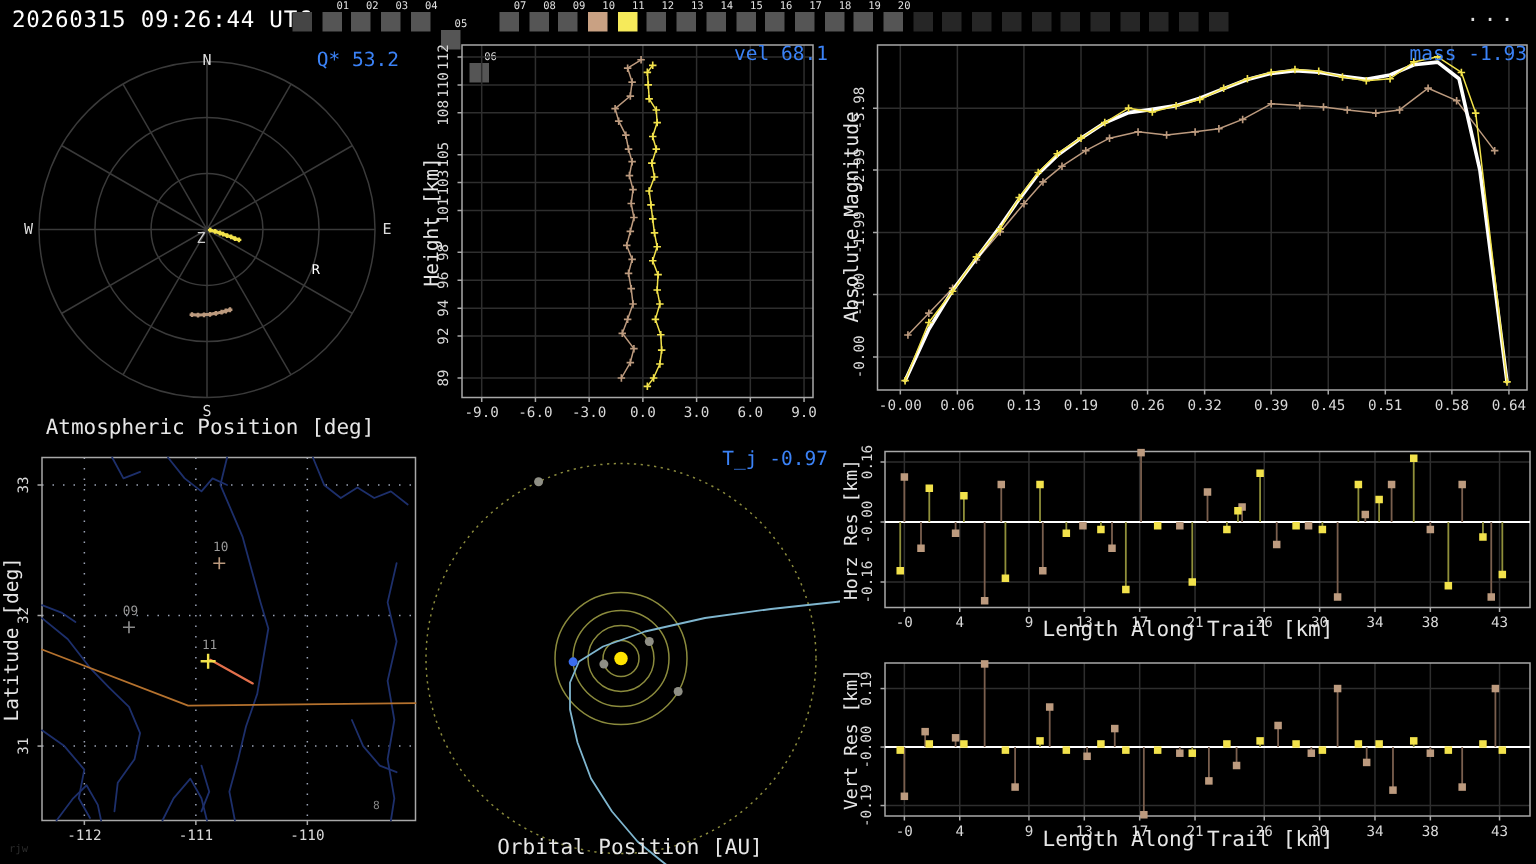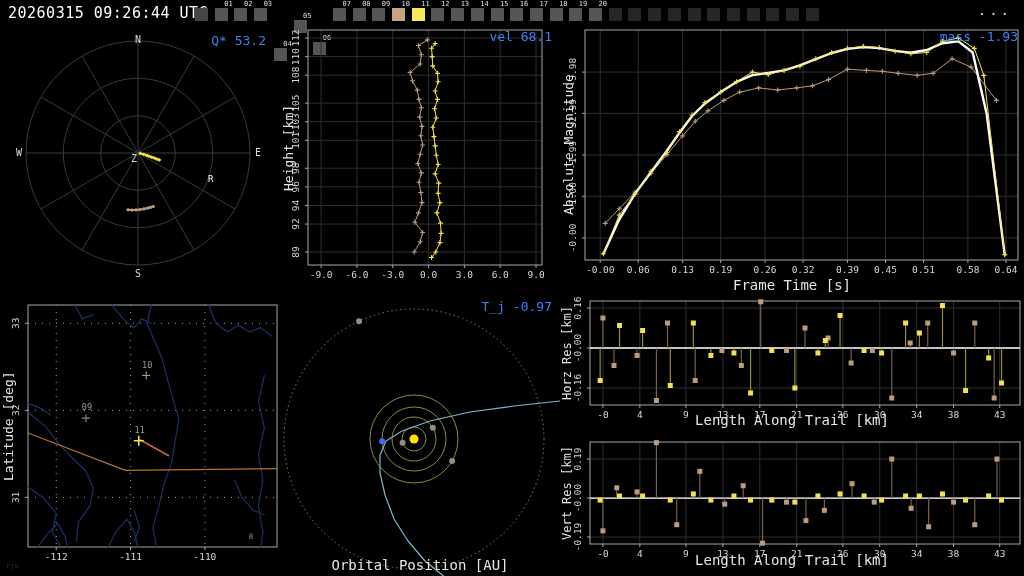--- a/index.html
+++ b/index.html
@@ -41,21 +41,21 @@
           <span class="flabel">01</span>
         </div>
         <div class="fslot" style="left: 232.4px;">
           <div class="fbox"></div>
           <span class="flabel">02</span>
         </div>
         <div class="fslot" style="left: 252.1px;">
           <div class="fbox"></div>
           <span class="flabel">03</span>
         </div>
-        <div class="fslot" style="left: 271.8px; margin-top: 40px;">
+        <div class="fslot" style="left: 271.8px;">
           <div class="fbox"></div>
           <span class="flabel">04</span>
         </div>
         <div class="fslot" style="left: 291.5px; margin-top: 12px;">
           <div class="fbox"></div>
           <span class="flabel">05</span>
         </div>
         <div class="fslot" style="left: 311.2px; margin-top: 34px;">
           <div class="fbox"></div>
           <span class="flabel">06</span>
@@ -189,20 +189,21 @@
         <path d="M126.38397311217146 184.80371119374416H129.58397311217146M127.98397311217145 183.20371119374417V186.40371119374416" stroke="#bc9a7e" stroke-width="1.6" fill="none"></path>
         <path d="M130.4059198023797 185.02986356799826H133.6059198023797M132.0059198023797 183.42986356799827V186.62986356799826" stroke="#bc9a7e" stroke-width="1.6" fill="none"></path>
         <path d="M134.41435823561451 184.8613404940785H137.6143582356145M136.0143582356145 183.2613404940785V186.46134049407848" stroke="#bc9a7e" stroke-width="1.6" fill="none"></path>
         <path d="M138.37391553349343 184.52554517620007H141.57391553349342M139.97391553349343 182.92554517620007V186.12554517620006" stroke="#bc9a7e" stroke-width="1.6" fill="none"></path>
         <path d="M142.27700831876058 183.9159990451858H145.47700831876057M143.87700831876057 182.3159990451858V185.5159990451858" stroke="#bc9a7e" stroke-width="1.6" fill="none"></path>
         <path d="M146.1242979493481 183.14923416868365H149.32429794934808M147.72429794934808 181.54923416868365V184.74923416868364" stroke="#bc9a7e" stroke-width="1.6" fill="none"></path>
         <path d="M148.94687000708342 182.3464647334613H152.1468700070834M150.5468700070834 180.7464647334613V183.94646473346128" stroke="#bc9a7e" stroke-width="1.6" fill="none"></path>
         <path d="M151.74307777419747 181.50767104271057H154.94307777419746M153.34307777419747 179.90767104271058V183.10767104271056" stroke="#bc9a7e" stroke-width="1.6" fill="none"></path>
       </svg>
     <div class="ptitle" style="right:14px;top:8px">Q* 53.2</div>
+    <div class="axx" style="top:252px">Atmospheric Position [deg]</div>
   </div>
 
   <div class="panel" style="left:280px;top:25px;width:280px;height:270px">
     <svg id="svg-trail" class="plot" width="280" height="270">
         <line x1="41.13265306122449" y1="5" x2="41.13265306122449" y2="240" stroke="#2e2e2e" stroke-width="1"></line>
         <line x1="76.94897959183673" y1="5" x2="76.94897959183673" y2="240" stroke="#2e2e2e" stroke-width="1"></line>
         <line x1="112.76530612244898" y1="5" x2="112.76530612244898" y2="240" stroke="#2e2e2e" stroke-width="1"></line>
         <line x1="148.5816326530612" y1="5" x2="148.5816326530612" y2="240" stroke="#2e2e2e" stroke-width="1"></line>
         <line x1="184.39795918367346" y1="5" x2="184.39795918367346" y2="240" stroke="#2e2e2e" stroke-width="1"></line>
         <line x1="220.21428571428572" y1="5" x2="220.21428571428572" y2="240" stroke="#2e2e2e" stroke-width="1"></line>
@@ -411,21 +412,20 @@
         <path d="M332.5102489019034 26.24999999999997H337.5102489019034M335.0102489019034 23.74999999999997V28.74999999999997" stroke="#f2e24b" stroke-width="1.1" fill="none"></path>
         <path d="M348.35944363103954 28.75H353.35944363103954M350.85944363103954 26.25V31.25" stroke="#f2e24b" stroke-width="1.1" fill="none"></path>
         <path d="M364.2086383601757 27.5H369.2086383601757M366.7086383601757 25V30" stroke="#f2e24b" stroke-width="1.1" fill="none"></path>
         <path d="M380.0578330893119 16.25H385.0578330893119M382.5578330893119 13.75V18.75" stroke="#f2e24b" stroke-width="1.1" fill="none"></path>
         <path d="M395.907027818448 12.916666666666686H400.907027818448M398.407027818448 10.416666666666686V15.416666666666686" stroke="#f2e24b" stroke-width="1.1" fill="none"></path>
         <path d="M411.7562225475842 23.333333333333343H416.7562225475842M414.2562225475842 20.833333333333343V25.833333333333343" stroke="#f2e24b" stroke-width="1.1" fill="none"></path>
         <path d="M421.2657393850659 50.416666666666686H426.2657393850659M423.7657393850659 47.916666666666686V52.916666666666686" stroke="#f2e24b" stroke-width="1.1" fill="none"></path>
         <path d="M442.18667642752564 229.58333333333334H447.18667642752564M444.68667642752564 227.08333333333334V232.08333333333334" stroke="#f2e24b" stroke-width="1.1" fill="none"></path>
       </svg>
     <div class="ptitle" style="right:6px;top:4px">mass -1.93</div>
-    <div class="axx" style="top:252px">Frame Time [s]</div>
     <div class="axy" style="left:1px;top:5px;height:230px">Absolute Magnitude</div>
   </div>
 
   <div class="panel" style="left:0;top:295px;width:280px;height:281px">
     <svg id="svg-map" class="plot" width="280" height="281">
         <line x1="56.244776119402694" y1="10" x2="56.244776119402694" y2="252" stroke="#9aa2b4" stroke-width="1" stroke-dasharray="1 6"></line>
         <line x1="130.57313432835804" y1="10" x2="130.57313432835804" y2="252" stroke="#9aa2b4" stroke-width="1" stroke-dasharray="1 6"></line>
         <line x1="204.9014925373134" y1="10" x2="204.9014925373134" y2="252" stroke="#9aa2b4" stroke-width="1" stroke-dasharray="1 6"></line>
         <line x1="28" y1="202.38129496402877" x2="277" y2="202.38129496402877" stroke="#9aa2b4" stroke-width="1" stroke-dasharray="1 6"></line>
         <line x1="28" y1="115.33093525179859" x2="277" y2="115.33093525179859" stroke="#9aa2b4" stroke-width="1" stroke-dasharray="1 6"></line>

